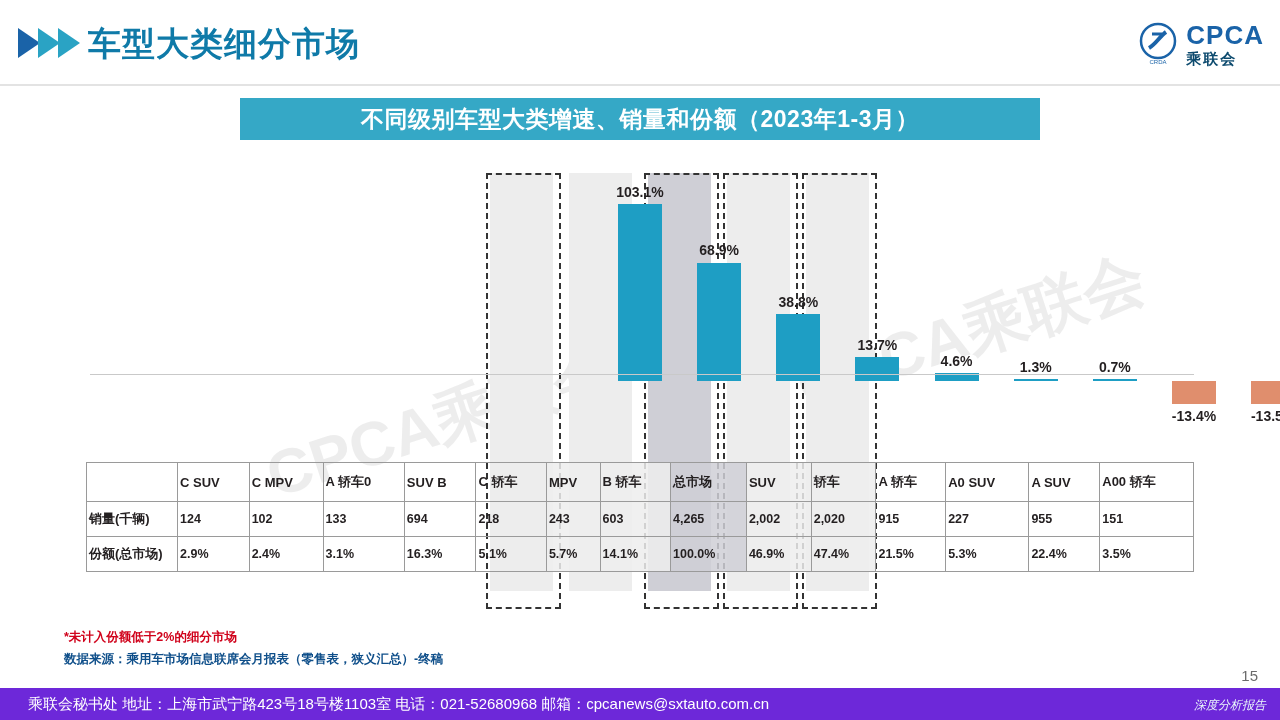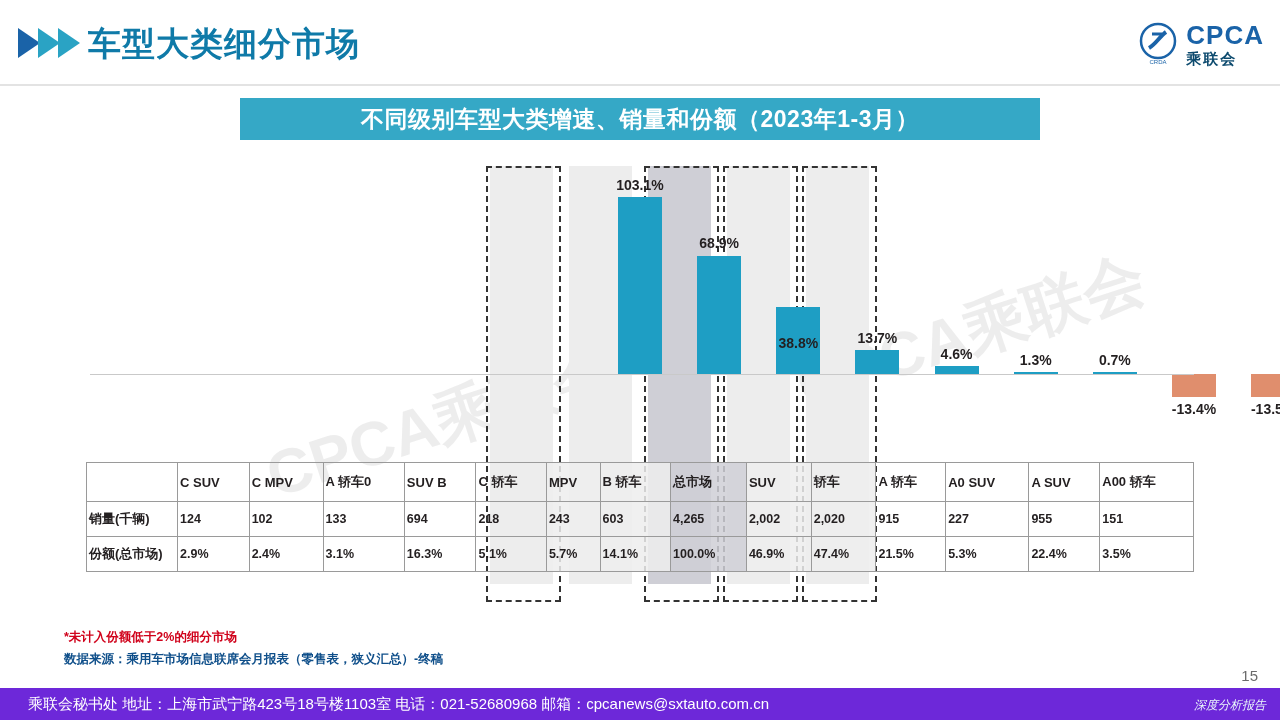--- a/index.html
+++ b/index.html
@@ -33,21 +33,21 @@
 
   
   .wm{
     position:absolute;color:rgba(140,140,140,.16);font-weight:bold;
     font-size:62px;transform:rotate(-18deg);white-space:nowrap;pointer-events:none;
   }
   .wm1{left:260px;top:380px;}
   .wm2{left:790px;top:290px;}
 
   
-  .plot{position:absolute;left:86px;top:160px;width:1108px;height:300px;}
+  .plot{position:absolute;left:86px;top:167px;width:1108px;height:300px;}
   .zeroline{position:absolute;left:90px;top:374px;width:1104px;height:1px;background:#c9c9c9;}
   .bar-wrap{position:absolute;left:0;width:100%;height:300px;}
   .bar{
     position:absolute;left:50%;transform:translateX(-50%);width:44px;
   }
   .bar.pos{background:#1e9ec4;bottom:214px;}
   .bar.neg{background:#e08e6d;top:214px;}
   .bar-label{
     position:absolute;left:50%;transform:translateX(-50%);
     font-size:14px;font-weight:bold;white-space:nowrap;color:#231f20;
@@ -133,21 +133,21 @@
       <div class="bar-wrap" style="left: 0px;">
         <div class="bar pos" style="height: 177.332px; bottom: 86px;"></div>
         <div class="bar-label" style="top: 16.668px;">103.1%</div>
       </div>
       <div class="bar-wrap" style="left: 79.1429px;">
         <div class="bar pos" style="height: 118.508px; bottom: 86px;"></div>
         <div class="bar-label" style="top: 75.492px;">68.9%</div>
       </div>
       <div class="bar-wrap" style="left: 158.286px;">
         <div class="bar pos" style="height: 66.736px; bottom: 86px;"></div>
-        <div class="bar-label" style="top: 127.264px; margin-top: 48px;">38.8%</div>
+        <div class="bar-label" style="top: 127.264px;">38.8%</div>
       </div>
       <div class="bar-wrap" style="left: 237.429px;">
         <div class="bar pos" style="height: 23.564px; bottom: 86px;"></div>
         <div class="bar-label" style="top: 170.436px;">13.7%</div>
       </div>
       <div class="bar-wrap" style="left: 316.571px;">
         <div class="bar pos" style="height: 7.912px; bottom: 86px;"></div>
         <div class="bar-label" style="top: 186.088px;">4.6%</div>
       </div>
       <div class="bar-wrap" style="left: 395.714px;">

